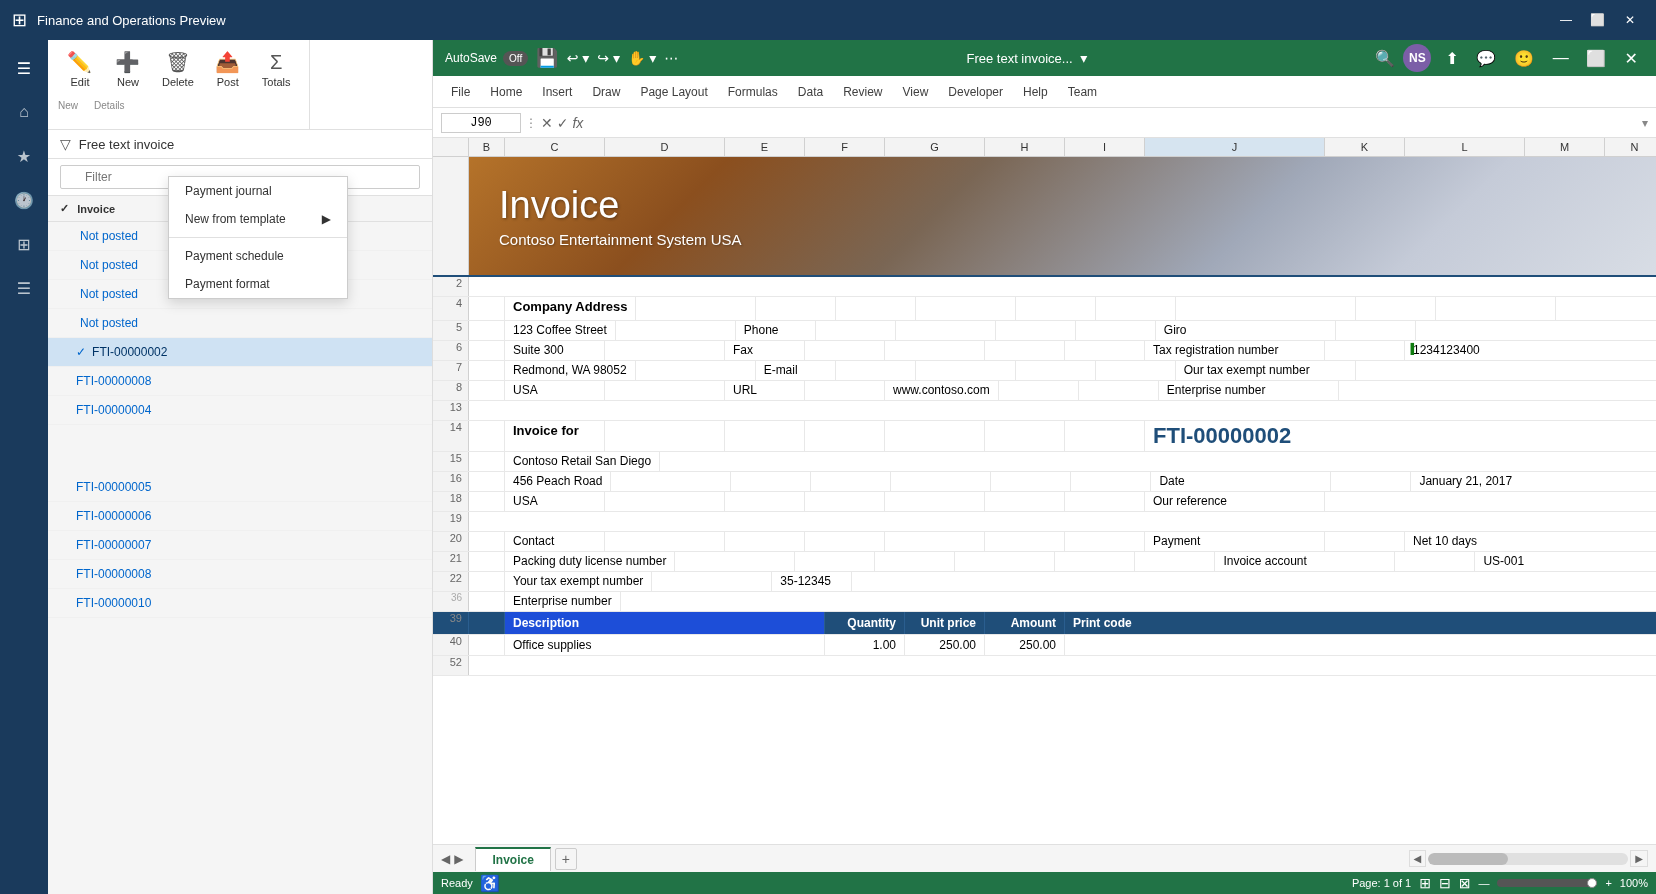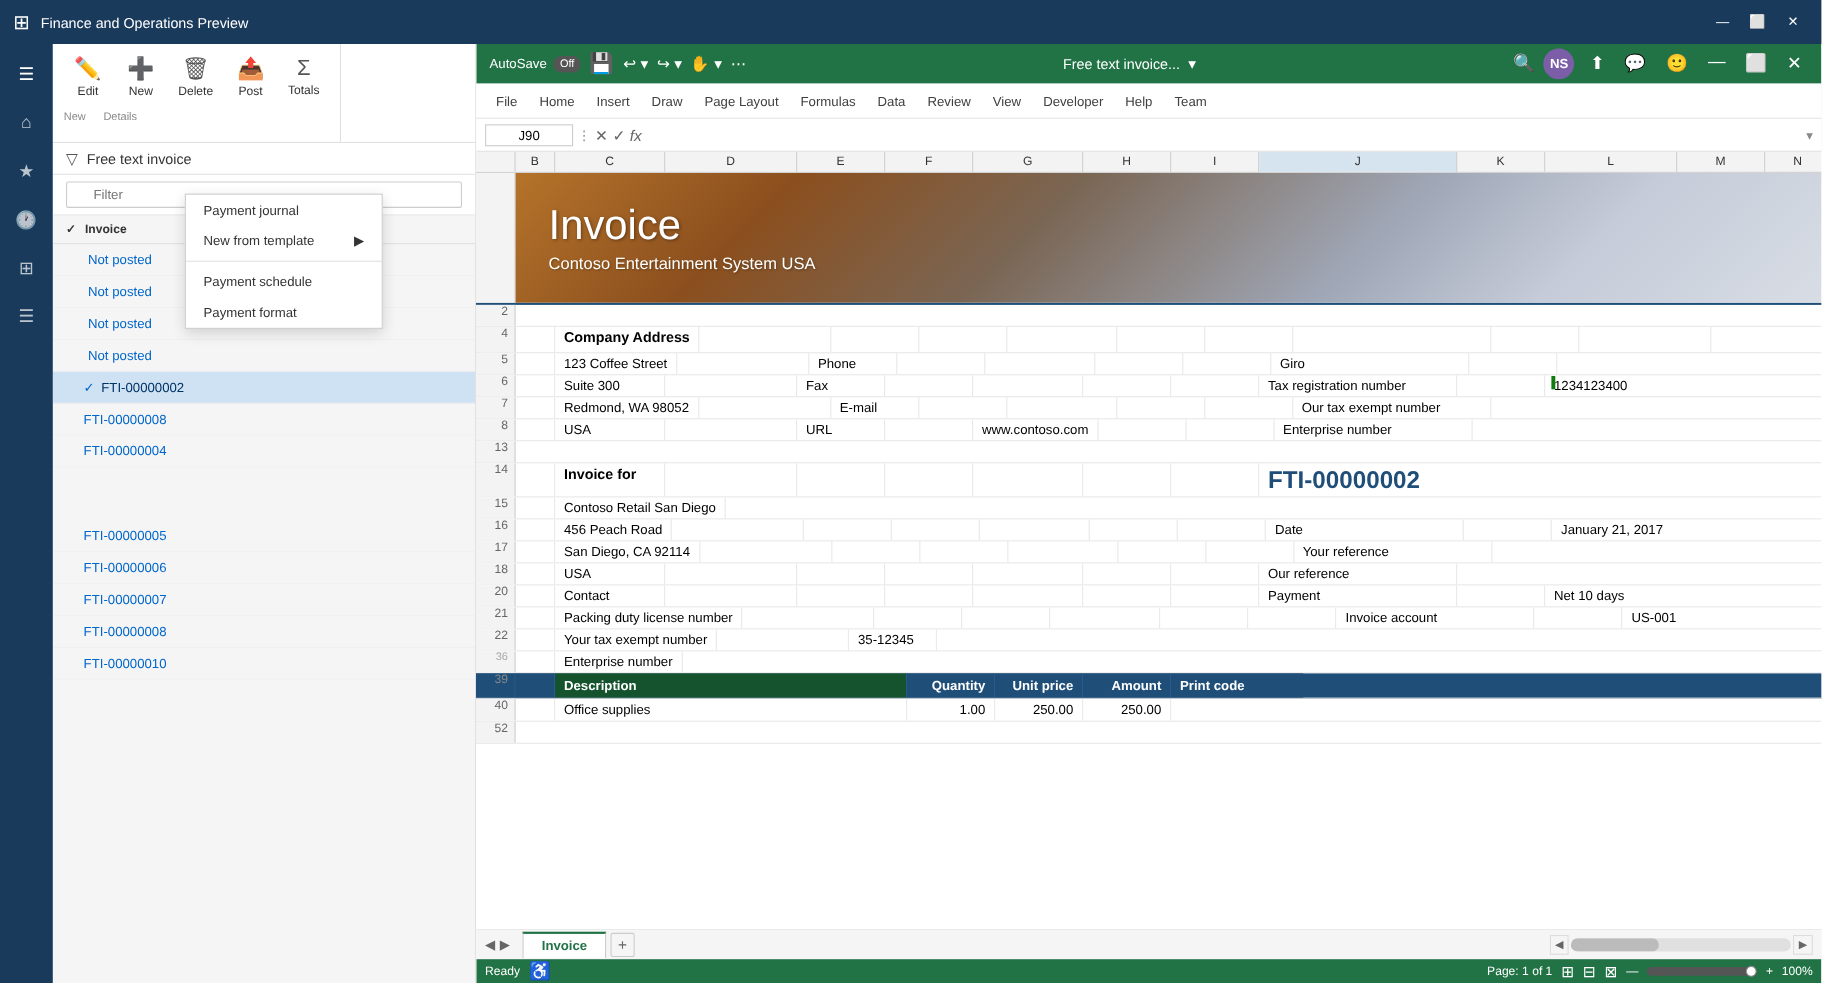--- a/index.html
+++ b/index.html
@@ -180,20 +180,21 @@
       height: 30px;
       flex-shrink: 0;
       gap: 4px;
     }
     .cell-ref {
       width: 80px;
       border: 1px solid #ccc;
       padding: 2px 6px;
       font-size: 12px;
       text-align: center;
+      font-family: Liberation Mono, monospace;
     }
     .formula-icons { display: flex; gap: 4px; color: #666; font-size: 14px; cursor: pointer; }
     .formula-input { flex: 1; border: none; outline: none; font-size: 12px; padding: 0 8px; }
 
     
     .spreadsheet {
       flex: 1;
       overflow: auto;
       background: white;
       position: relative;
@@ -704,46 +705,38 @@
             <div style="min-width:80px;border-right:1px solid #e8e8e8;"></div>
             <div style="min-width:80px;border-right:1px solid #e8e8e8;"></div>
             <div style="min-width:100px;border-right:1px solid #e8e8e8;"></div>
             <div style="min-width:80px;border-right:1px solid #e8e8e8;"></div>
             <div style="min-width:80px;border-right:1px solid #e8e8e8;"></div>
             <div style="min-width:180px;border-right:1px solid #e8e8e8;padding:2px 8px;">Date</div>
             <div style="min-width:80px;border-right:1px solid #e8e8e8;"></div>
             <div style="min-width:120px;padding:2px 8px;">January 21, 2017</div>
           </div>
 
-          <div class="s-row">
-            <div class="row-num">17</div>
-            <div style="min-width:36px;border-right:1px solid #e8e8e8;"></div>
-            <div style="min-width:100px;border-right:1px solid #e8e8e8;padding:2px 8px;">San Diego, CA 92114</div>
+
+          <div class="s-row">
+            <div class="row-num">18</div>
+            <div style="min-width:36px;border-right:1px solid #e8e8e8;"></div>
+            <div style="min-width:100px;border-right:1px solid #e8e8e8;padding:2px 8px;">USA</div>
             <div style="min-width:120px;border-right:1px solid #e8e8e8;"></div>
             <div style="min-width:80px;border-right:1px solid #e8e8e8;"></div>
             <div style="min-width:80px;border-right:1px solid #e8e8e8;"></div>
             <div style="min-width:100px;border-right:1px solid #e8e8e8;"></div>
             <div style="min-width:80px;border-right:1px solid #e8e8e8;"></div>
             <div style="min-width:80px;border-right:1px solid #e8e8e8;"></div>
-            <div style="min-width:180px;border-right:1px solid #e8e8e8;padding:2px 8px;">Your reference</div>
-          </div>
-
-          <div class="s-row">
-            <div class="row-num">18</div>
-            <div style="min-width:36px;border-right:1px solid #e8e8e8;"></div>
-            <div style="min-width:100px;border-right:1px solid #e8e8e8;padding:2px 8px;">USA</div>
-            <div style="min-width:120px;border-right:1px solid #e8e8e8;"></div>
-            <div style="min-width:80px;border-right:1px solid #e8e8e8;"></div>
-            <div style="min-width:80px;border-right:1px solid #e8e8e8;"></div>
-            <div style="min-width:100px;border-right:1px solid #e8e8e8;"></div>
-            <div style="min-width:80px;border-right:1px solid #e8e8e8;"></div>
-            <div style="min-width:80px;border-right:1px solid #e8e8e8;"></div>
             <div style="min-width:180px;border-right:1px solid #e8e8e8;padding:2px 8px;">Our reference</div>
           </div>
 
+          <div class="s-row">
+            <div class="row-num">19</div>
+            <div style="flex:1;"></div>
+          </div>
 
           <div class="s-row">
             <div class="row-num">20</div>
             <div style="min-width:36px;border-right:1px solid #e8e8e8;"></div>
             <div style="min-width:100px;border-right:1px solid #e8e8e8;padding:2px 8px;">Contact</div>
             <div style="min-width:120px;border-right:1px solid #e8e8e8;"></div>
             <div style="min-width:80px;border-right:1px solid #e8e8e8;"></div>
             <div style="min-width:80px;border-right:1px solid #e8e8e8;"></div>
             <div style="min-width:100px;border-right:1px solid #e8e8e8;"></div>
             <div style="min-width:80px;border-right:1px solid #e8e8e8;"></div>
@@ -778,21 +771,21 @@
 
           <div class="s-row">
             <div class="row-num" style="font-size:10px;color:#aaa;">36</div>
             <div style="min-width:36px;border-right:1px solid #e8e8e8;"></div>
             <div style="min-width:100px;border-right:1px solid #e8e8e8;padding:2px 8px;">Enterprise number</div>
           </div>
 
           <div class="s-row" style="background:#1f4e79;">
             <div class="row-num" style="background:#1f4e79;color:#888;border-right:1px solid #2a5e8f;">39</div>
             <div style="min-width:36px;border-right:1px solid #2a5e8f;background:#1f4e79;"></div>
-            <div style="min-width:320px;border-right:1px solid #2a5e8f;background:#14532d;color:white;font-weight:600;padding:4px 8px;">Description</div>
+            <div style="min-width:320px;border-right:1px solid #2a5e8f;background:#1d4ed8;color:white;font-weight:600;padding:4px 8px;">Description</div>
             <div style="min-width:80px;border-right:1px solid #2a5e8f;background:#1f4e79;color:white;font-weight:600;padding:4px 8px;text-align:right;">Quantity</div>
             <div style="min-width:80px;border-right:1px solid #2a5e8f;background:#1f4e79;color:white;font-weight:600;padding:4px 8px;text-align:right;">Unit price</div>
             <div style="min-width:80px;border-right:1px solid #2a5e8f;background:#1f4e79;color:white;font-weight:600;padding:4px 8px;text-align:right;">Amount</div>
             <div style="min-width:120px;background:#1f4e79;color:white;font-weight:600;padding:4px 8px;">Print code</div>
           </div>
 
           <div class="s-row">
             <div class="row-num">40</div>
             <div style="min-width:36px;border-right:1px solid #e8e8e8;"></div>
             <div style="min-width:320px;border-right:1px solid #e8e8e8;padding:3px 8px;">Office supplies</div>

